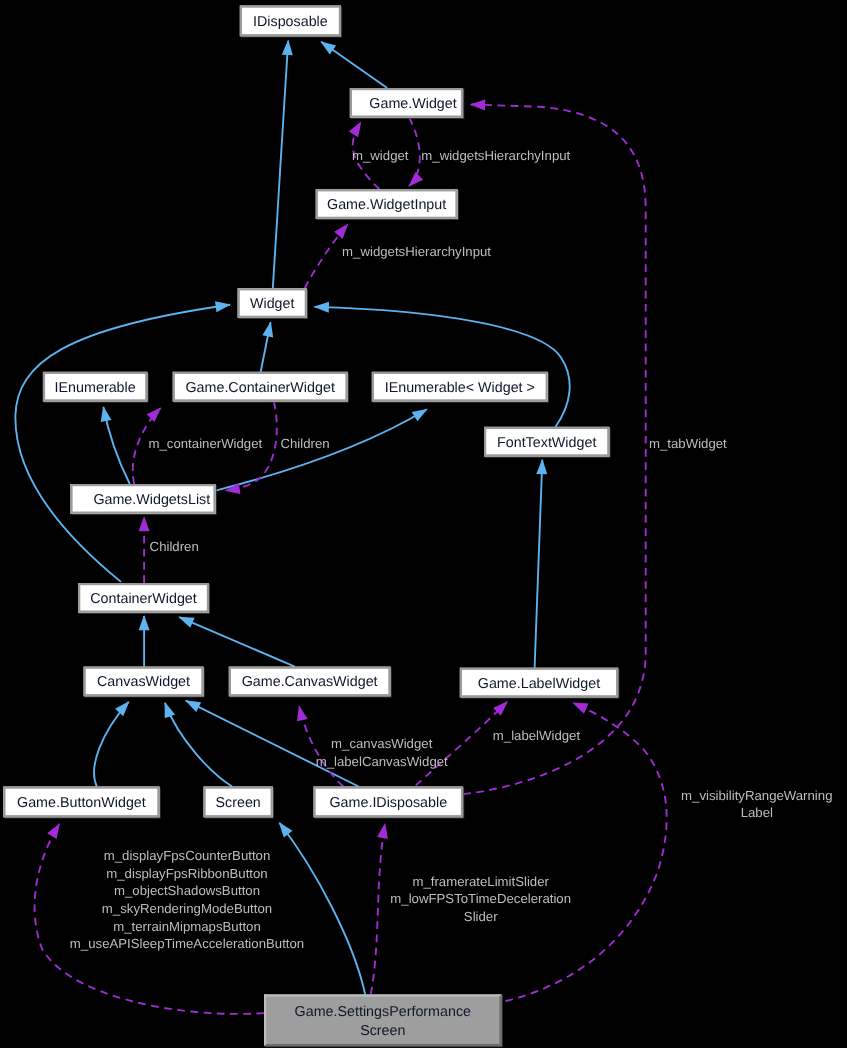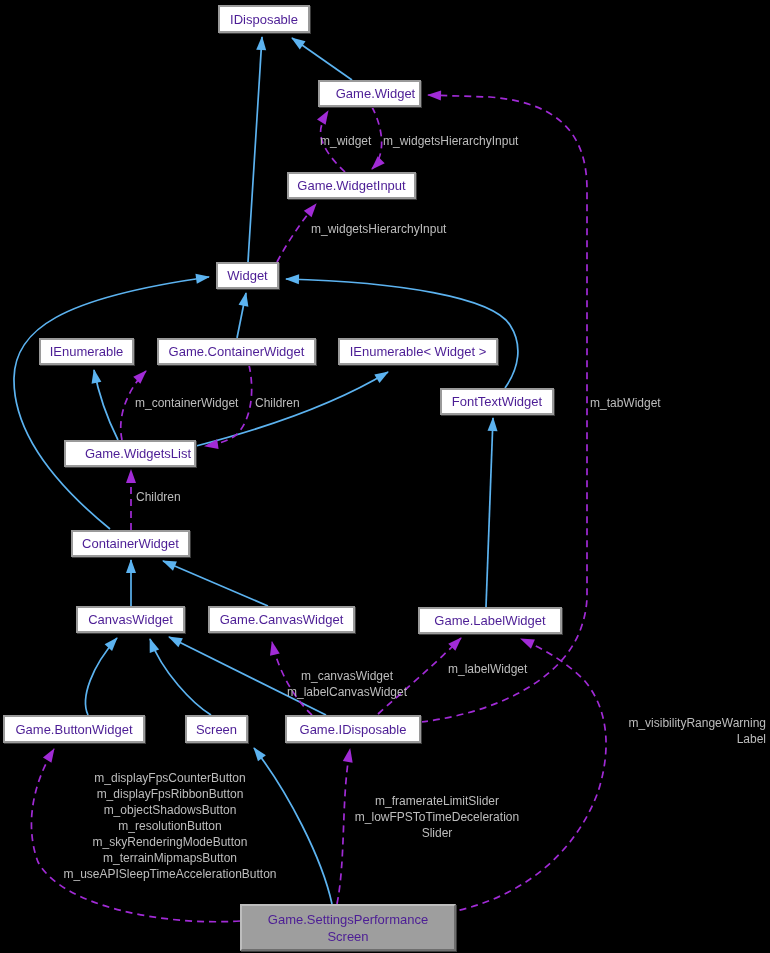--- a/index.html
+++ b/index.html
@@ -5,21 +5,21 @@
   html,body{margin:0;padding:0;background:#000;}
   #canvas{
     position:relative;width:770px;height:953px;background:#000;overflow:hidden;
     font-family:"Liberation Sans","DejaVu Sans",sans-serif;
   }
   #edges{position:absolute;left:0;top:0;}
   .node{
     position:absolute;box-sizing:border-box;
     background:#ffffff;border:2px solid #9a9a9a;
     display:flex;align-items:center;justify-content:center;
-    font-size:13px;color:#4c1d95;white-space:nowrap;text-align:center;
+    font-size:13px;color:#0f172a;white-space:nowrap;text-align:center;
     box-shadow:1px 1px 0 #3c3c3c;
     cursor:pointer;
   }
   .node.focus{
     background:#9e9e9e;border:2px solid #bdbdbd;
     border-right-color:#6e6e6e;border-bottom-color:#6e6e6e;
     flex-direction:column;line-height:17px;
   }
   .elabel{
     position:absolute;font-size:12px;color:#bdbdbd;line-height:16px;white-space:nowrap;
@@ -131,29 +131,28 @@
   <div class="elabel" style="left:311px;top:221px;">m_widgetsHierarchyInput</div>
   <div class="elabel" style="left:135px;top:395px;">m_containerWidget</div>
   <div class="elabel" style="left:255px;top:395px;">Children</div>
   <div class="elabel" style="left:136px;top:489px;">Children</div>
   <div class="elabel" style="left:590px;top:395px;">m_tabWidget</div>
   <div class="elabel block" style="left:272px;top:656px;width:150px;margin-top:12px;">
     <span>m_canvasWidget</span>
     <span>m_labelCanvasWidget</span>
   </div>
   <div class="elabel" style="left:448px;top:661px;">m_labelWidget</div>
-  <div class="elabel block" style="left:610px;top:715px;width:156px;text-align:right;">
+  <div class="elabel block" style="left:610px;top:715px;width:156px;">
     <span>m_visibilityRangeWarning</span>
     <span>Label</span>
   </div>
   <div class="elabel block" style="left:45px;top:770px;width:250px;">
     <span>m_displayFpsCounterButton</span>
     <span>m_displayFpsRibbonButton</span>
     <span>m_objectShadowsButton</span>
-    <span>m_resolutionButton</span>
     <span>m_skyRenderingModeButton</span>
     <span>m_terrainMipmapsButton</span>
     <span>m_useAPISleepTimeAccelerationButton</span>
   </div>
   <div class="elabel block" style="left:337px;top:793px;width:200px;">
     <span>m_framerateLimitSlider</span>
     <span>m_lowFPSToTimeDeceleration</span>
     <span>Slider</span>
   </div>
 

